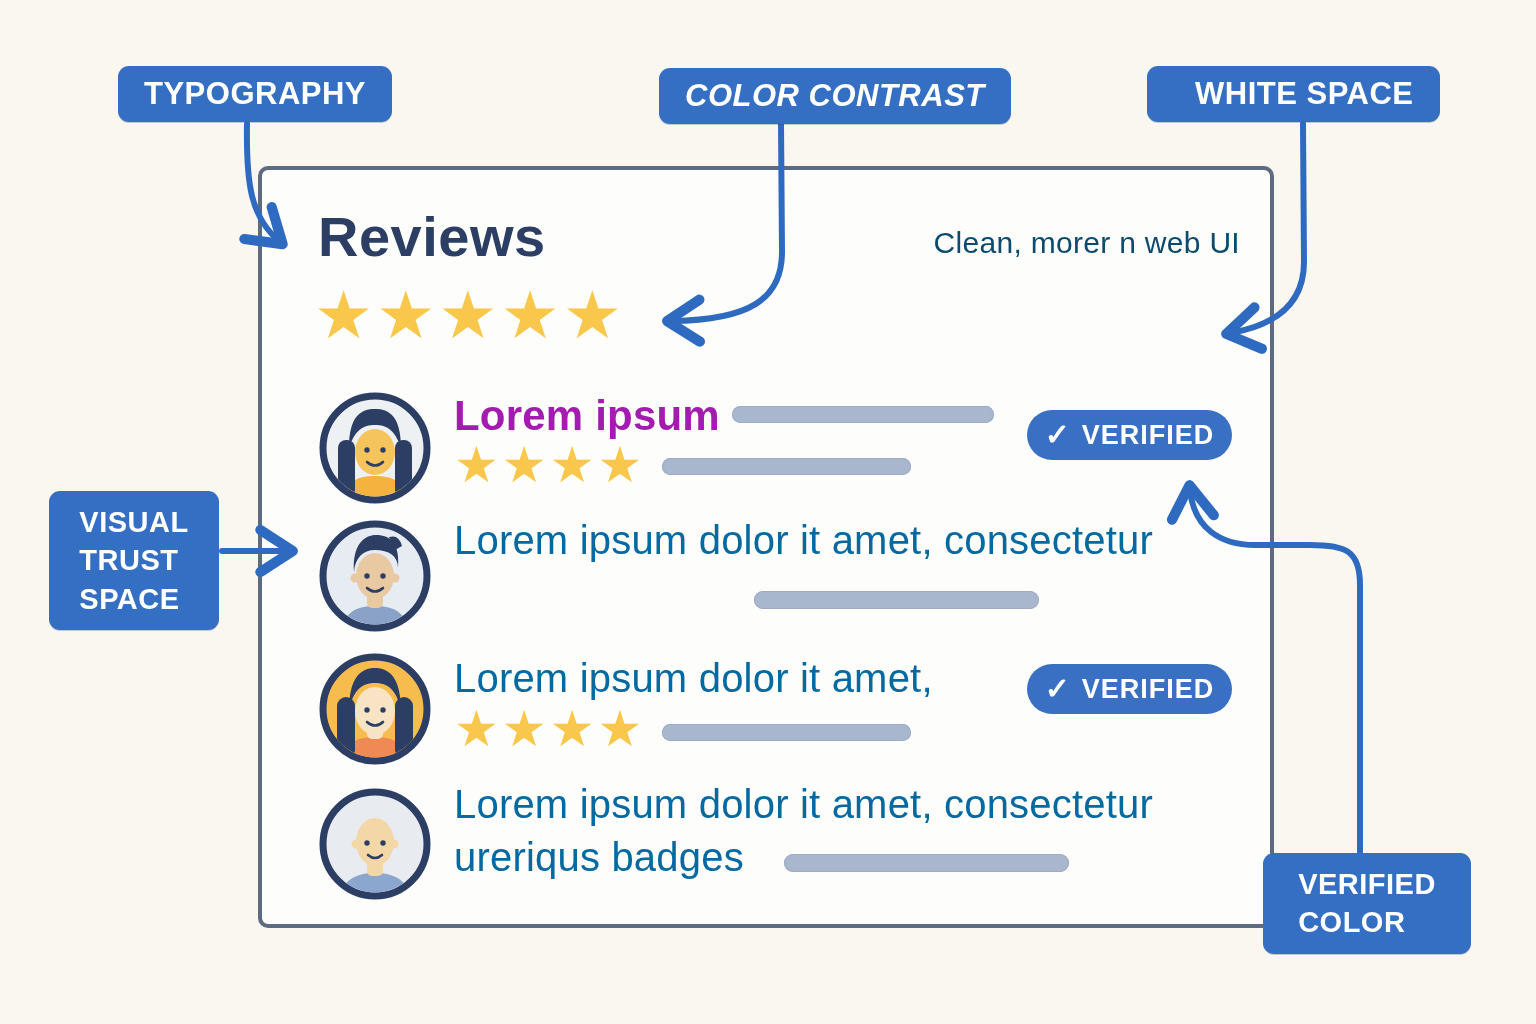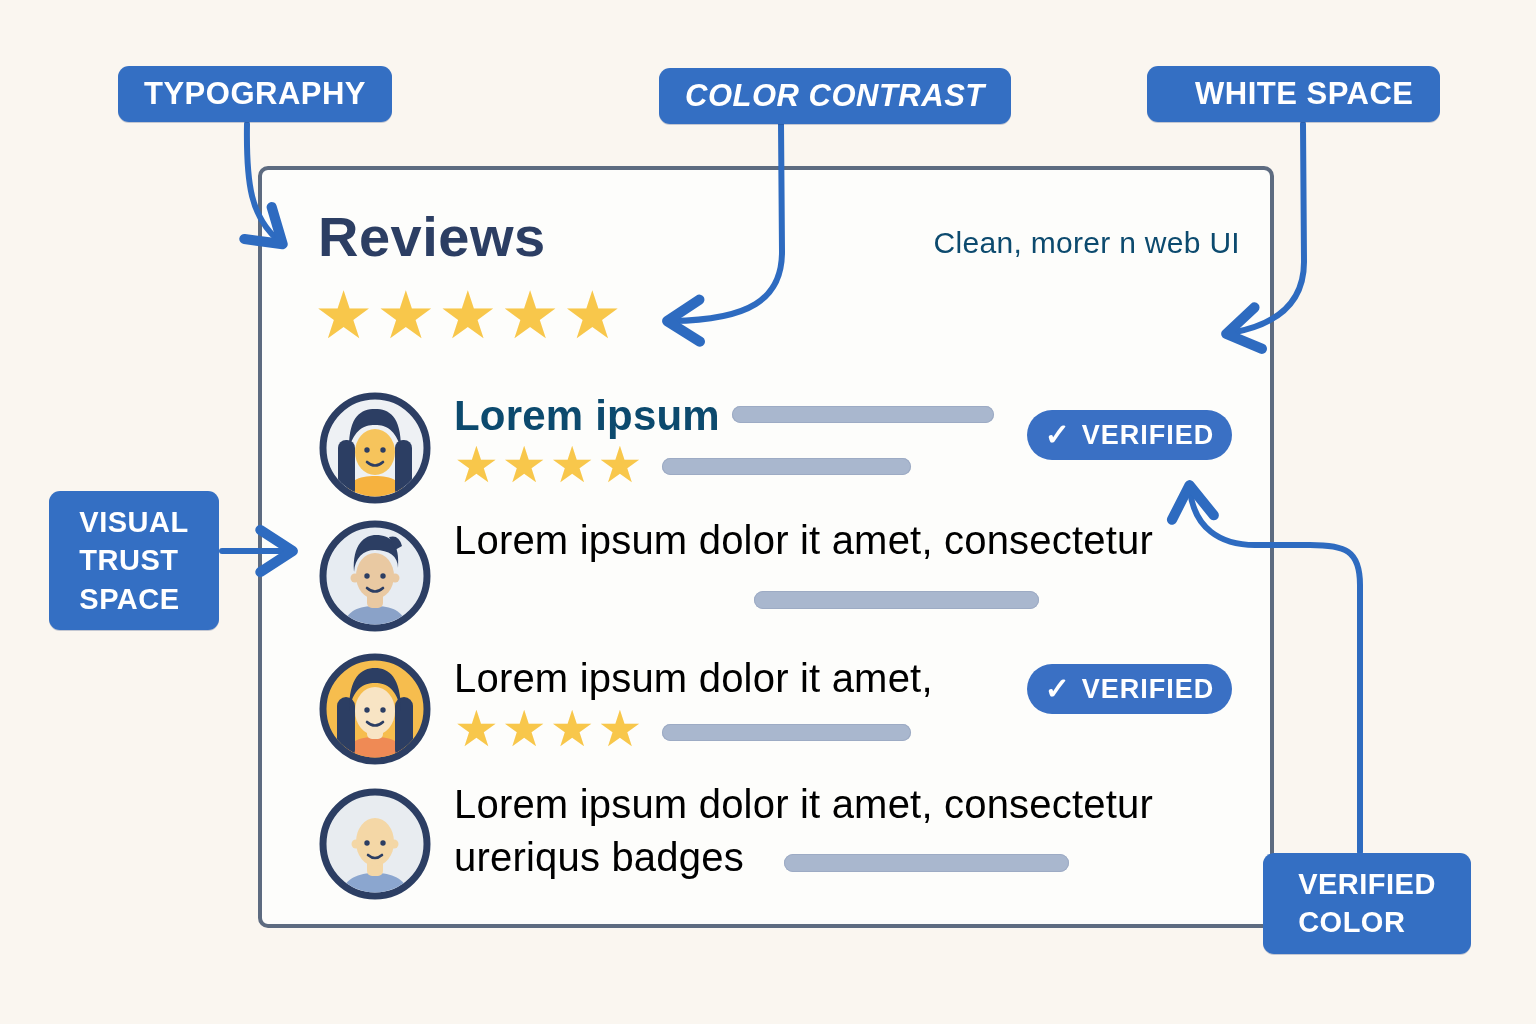--- a/index.html
+++ b/index.html
@@ -34,25 +34,25 @@
   }
   .stars{color:#f8c74b;line-height:1;letter-spacing:3px;white-space:nowrap;}
   .hero-stars{position:absolute;left:52px;top:112px;font-size:66px;}
   .row-stars{position:absolute;font-size:50px;}
   .bar{
     position:absolute;background:#a9b7ce;border-radius:9px;
     box-shadow:inset 0 0 0 1px #9dabc4;
   }
   .avatar{position:absolute;width:112px;height:112px;}
   .rname{
-    position:absolute;font-size:42px;font-weight:700;color:#0c4a6e;
+    position:absolute;font-size:42px;font-weight:700;color:#a21caf;
     letter-spacing:.2px;white-space:nowrap;
   }
   .rtext{
-    position:absolute;font-size:40px;font-weight:400;color:#000000;
+    position:absolute;font-size:40px;font-weight:400;color:#0369a1;
     line-height:53px;letter-spacing:.2px;white-space:nowrap;
   }
   .badge{
     position:absolute;width:205px;height:50px;background:#3a70c4;
     border-radius:26px;color:#fff;display:flex;align-items:center;
     justify-content:center;gap:12px;font-weight:700;
   }
   .badge .chk{font-size:30px;line-height:1;}
   .badge .btx{font-size:27px;letter-spacing:1px;}
   .arrows{position:absolute;left:0;top:0;z-index:4;pointer-events:none;}

